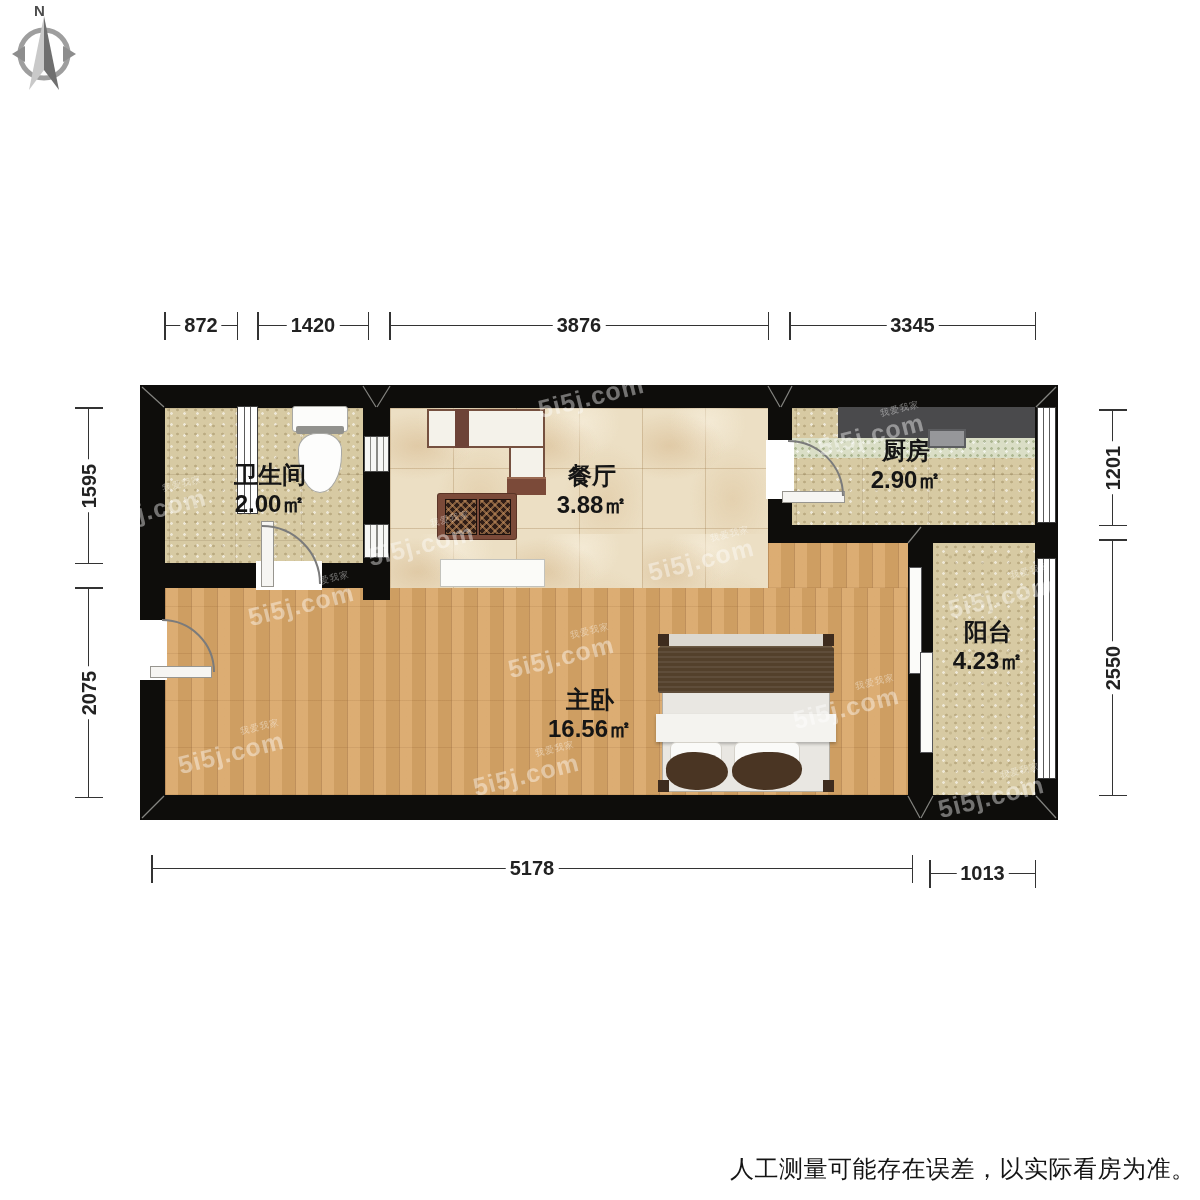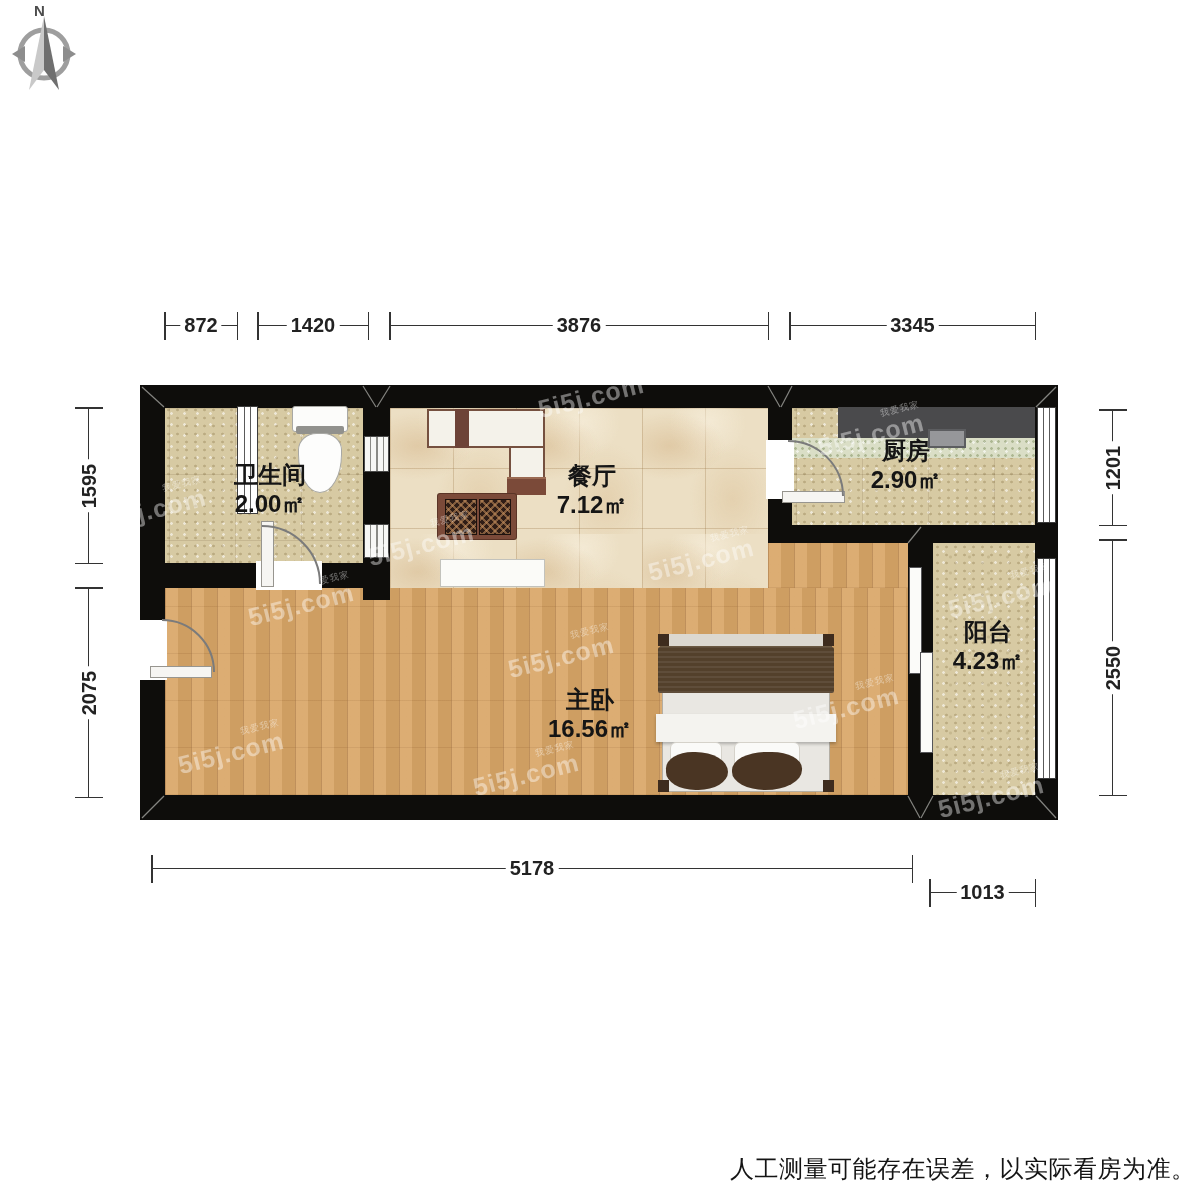--- a/index.html
+++ b/index.html
@@ -191,21 +191,21 @@
   <line class="miter" x1="908" y1="796" x2="920" y2="818"></line>
   <line class="miter" x1="933" y1="796" x2="921" y2="818"></line>
 </svg>
 
 <div class="room-label" style="left:270px;top:490px">
   <div class="room-name">卫生间</div>
   <div class="room-area">2.00㎡</div>
 </div>
 <div class="room-label" style="left:592px;top:491px">
   <div class="room-name">餐厅</div>
-  <div class="room-area">7.12㎡</div>
+  <div class="room-area">3.88㎡</div>
 </div>
 <div class="room-label" style="left:906px;top:466px">
   <div class="room-name">厨房</div>
   <div class="room-area">2.90㎡</div>
 </div>
 <div class="room-label" style="left:590px;top:715px">
   <div class="room-name">主卧</div>
   <div class="room-area">16.56㎡</div>
 </div>
 <div class="room-label" style="left:988px;top:647px">
@@ -236,21 +236,21 @@
 <div class="dim-v" style="left:1112px;top:410px;height:115px">
     <span class="dim-label">1201</span>
   </div>
 <div class="dim-v" style="left:1112px;top:540px;height:255px">
     <span class="dim-label">2550</span>
   </div>
 
 <div class="dim-h" style="left:152px;top:868px;width:760px">
     <span class="dim-label">5178</span>
   </div>
-<div class="dim-h" style="left:930px;top:892px;width:105px">
+<div class="dim-h" style="left:930px;top:873px;width:105px">
     <span class="dim-label">1013</span>
   </div>
 
 <div class="wm" style="left:590px;top:392px"><span class="wm-sub">我爱我家</span><span class="wm-main">5i5j.com</span></div>
 <div class="wm" style="left:870px;top:430px"><span class="wm-sub">我爱我家</span><span class="wm-main">5i5j.com</span></div>
 <div class="wm" style="left:152px;top:505px"><span class="wm-sub">我爱我家</span><span class="wm-main">5i5j.com</span></div>
 <div class="wm" style="left:420px;top:540px"><span class="wm-sub">我爱我家</span><span class="wm-main">5i5j.com</span></div>
 <div class="wm" style="left:700px;top:555px"><span class="wm-sub">我爱我家</span><span class="wm-main">5i5j.com</span></div>
 <div class="wm" style="left:1000px;top:592px"><span class="wm-sub">我爱我家</span><span class="wm-main">5i5j.com</span></div>
 <div class="wm" style="left:300px;top:600px"><span class="wm-sub">我爱我家</span><span class="wm-main">5i5j.com</span></div>

